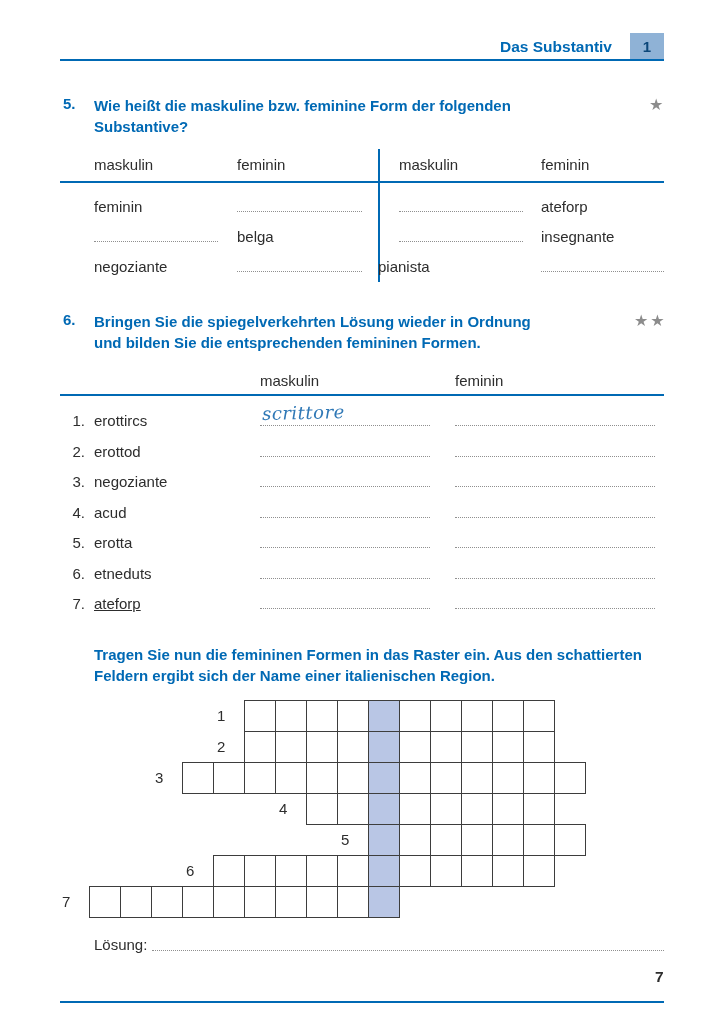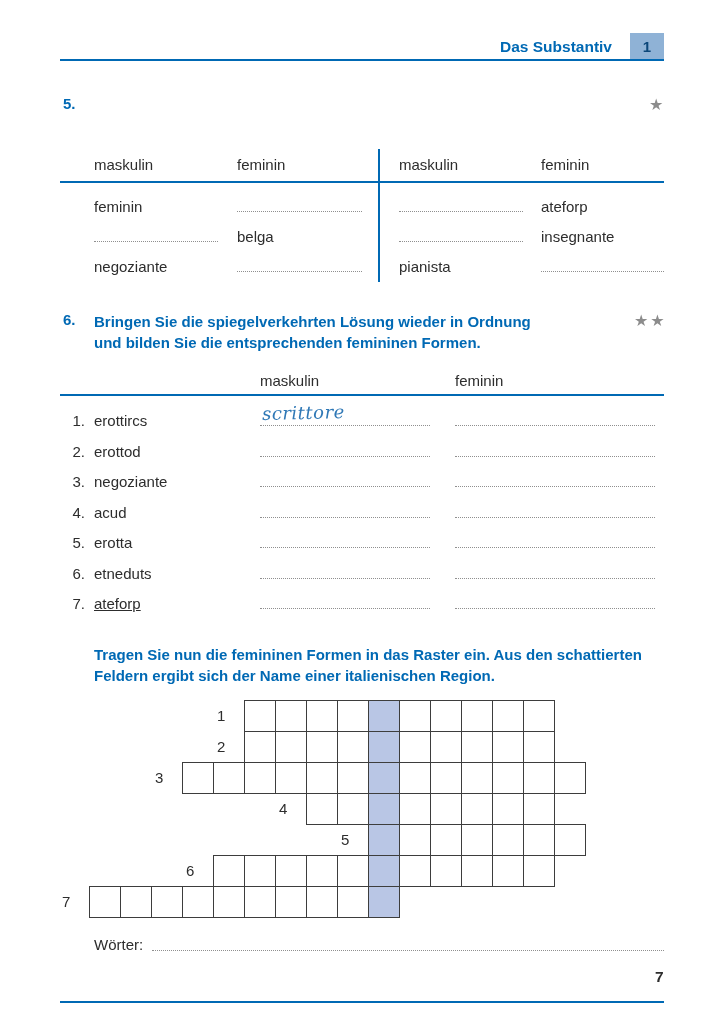--- a/index.html
+++ b/index.html
@@ -24,40 +24,41 @@
 </head>
 <body>
 
 <div class="page">
 
   <div class="abs blue-bold" style="top:38px; right:116px; font-size:15.5px;">Das Substantiv</div>
   <div class="badge" style="left:630px; top:33px; width:34px; height:26px; background:#8fb2d6; color:#0c477a;">1</div>
   <div class="rule" style="left:60px; top:59px; width:604px; height:2px;"></div>
 
   <div class="abs blue-bold" style="left:63px; top:95px; font-size:15px;">5.</div>
+  <div class="title" style="left:94px; top:95px; width:460px;">Wie heißt die maskuline bzw. feminine Form der folgenden Substantive?</div>
   <div class="stars" style="left:649px; top:95px;">★</div>
 
   <div class="abs txt" style="left:94px; top:156px;">maskulin</div>
   <div class="abs txt" style="left:237px; top:156px;">feminin</div>
   <div class="abs txt" style="left:399px; top:156px;">maskulin</div>
   <div class="abs txt" style="left:541px; top:156px;">feminin</div>
   <div class="rule" style="left:60px; top:181px; width:604px; height:1.5px;"></div>
   <div class="rule" style="left:378px; top:149px; width:1.5px; height:133px;"></div>
   <div>
       <div class="txt abs" style="left: 94px; top: 198px;">feminin</div>
       <div class="blank" style="left: 237px; top: 196px; width: 125px;"></div>
       <div class="blank" style="left: 399px; top: 196px; width: 124px;"></div>
       <div class="txt abs" style="left: 541px; top: 198px;">ateforp</div>
       <div class="blank" style="left: 94px; top: 226px; width: 124px;"></div>
       <div class="txt abs" style="left: 237px; top: 228px;">belga</div>
       <div class="blank" style="left: 399px; top: 226px; width: 124px;"></div>
       <div class="txt abs" style="left: 541px; top: 228px;">insegnante</div>
       <div class="txt abs" style="left: 94px; top: 258px;">negoziante</div>
       <div class="blank" style="left: 237px; top: 256px; width: 125px;"></div>
-      <div class="txt abs" style="left: 399px; top: 258px;">pianista</div>
+      <div class="txt abs" style="left: 378px; top: 258px;">pianista</div>
       <div class="blank" style="left: 541px; top: 256px; width: 123px;"></div>
     </div>
 
   <div class="abs blue-bold" style="left:63px; top:311px; font-size:15px;">6.</div>
   <div class="title" style="left:94px; top:311px; width:465px;">Bringen Sie die spiegelverkehrten Lösung wieder in Ordnung und bilden Sie die entsprechenden femininen Formen.</div>
   <div class="stars" style="left:634px; top:311px;">★★</div>
 
   <div class="abs txt" style="left:260px; top:372px;">maskulin</div>
   <div class="abs txt" style="left:455px; top:372px;">feminin</div>
   <div class="rule" style="left:60px; top:394px; width:604px; height:1.5px;"></div>
@@ -167,19 +168,19 @@
       <div class="grid-cell" style="left: 151px; top: 886px;"></div>
       <div class="grid-cell" style="left: 182px; top: 886px;"></div>
       <div class="grid-cell" style="left: 213px; top: 886px;"></div>
       <div class="grid-cell" style="left: 244px; top: 886px;"></div>
       <div class="grid-cell" style="left: 275px; top: 886px;"></div>
       <div class="grid-cell" style="left: 306px; top: 886px;"></div>
       <div class="grid-cell" style="left: 337px; top: 886px;"></div>
       <div class="grid-cell shaded" style="left: 368px; top: 886px; background: rgb(185, 198, 229);"></div>
     </div>
 
-  <div class="abs txt" style="left:94px; top:936px;">Wörter:</div>
+  <div class="abs txt" style="left:94px; top:936px;">Lösung:</div>
   <div class="blank" style="left:152px; top:937px; width:512px; height:14px;"></div>
 
   <div class="abs" style="left:655px; top:968px; font-size:15.5px; font-weight:bold; color:#2d2d2d;">7</div>
   <div class="rule" style="left:60px; top:1001px; width:604px; height:2px;"></div>
 
 </div>
 
 </body></html>

